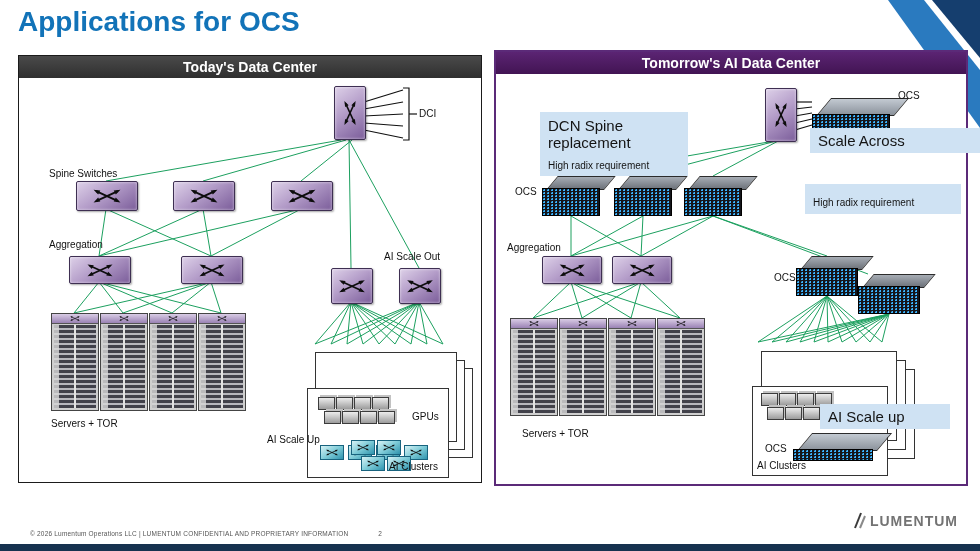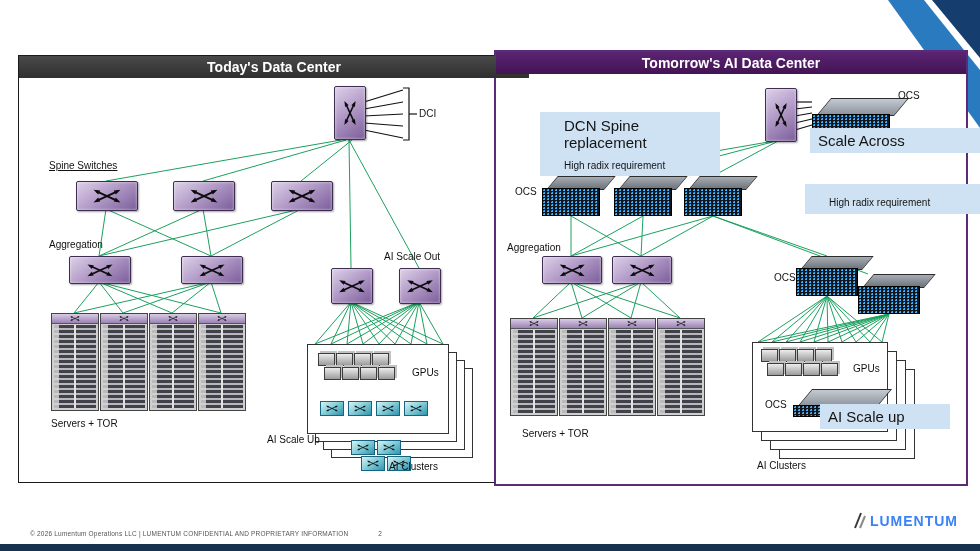--- a/index.html
+++ b/index.html
@@ -1,21 +1,21 @@
 <!DOCTYPE html>
 <html><head>
 <meta charset="utf-8">
 <style>
   html,body{margin:0;padding:0;background:#e8e8e8;}
   .slide{position:relative;width:980px;height:551px;background:#ffffff;overflow:hidden;
          font-family:"Liberation Sans",sans-serif;color:#111;}
   .title{position:absolute;left:18px;top:6px;font-size:28px;font-weight:bold;color:#1273b8;margin:0;}
   .corner{position:absolute;right:0;top:0;}
   .panel{position:absolute;background:#fff;}
-  .panel.today{left:18px;top:55px;width:462px;height:426px;border:1.5px solid #1b1b1b;padding-left:48px;}
+  .panel.today{left:18px;top:55px;width:462px;height:426px;border:1.5px solid #1b1b1b;}
   .panel.tomorrow{left:494px;top:50px;width:470px;height:432px;border:2px solid #5b2a78;}
   .panel-hdr{position:absolute;top:0;left:0;right:0;height:22px;display:flex;align-items:center;
              justify-content:center;color:#fff;font-weight:bold;font-size:14px;z-index:5;}
   .hdr-gray{background:linear-gradient(#4a4a4a,#2f2f2f);}
   .hdr-purple{background:linear-gradient(#5b2473,#421453);}
   .links{position:absolute;left:0;top:0;z-index:1;pointer-events:none;}
   .links line.g{stroke:#1ca05f;stroke-width:1;}
   .links line.k,.links path.k{stroke:#111;stroke-width:1.2;fill:none;}
   .lbl{position:absolute;font-size:10px;color:#111;white-space:nowrap;z-index:6;}
   .sw{position:absolute;display:flex;align-items:center;justify-content:center;z-index:4;
@@ -29,43 +29,43 @@
   .tsw .xg{width:16px;height:9px;}
   .rack{position:absolute;width:46px;height:96px;border:1px solid #444;background:#cfcfcf;z-index:3;}
   .rack .tor{position:absolute;top:0;left:0;right:0;height:9px;display:flex;align-items:center;justify-content:center;gap:2px;
       background:linear-gradient(180deg,#d9ccе5,#9a82b4);background:linear-gradient(180deg,#d9cce5,#9a82b4);border-bottom:1px solid #555;}
   .rack .tor .xg{width:12px;height:7px;}
   .rack .slots{position:absolute;top:11px;bottom:2px;left:2px;right:2px;
       background:repeating-linear-gradient(to bottom,#41414a 0 3px,#b7b7bd 3px 5px);}
   .rack .slots::before{content:"";position:absolute;top:0;bottom:0;left:48%;width:2px;background:#e2e2e2;}
   .rack .slots::after{content:"";position:absolute;top:0;bottom:0;left:0;width:5px;background:#d8d8d8;opacity:.8;}
   .sheet{position:absolute;background:#fff;border:1px solid #333;z-index:2;}
-  .sheet.front{z-index:3;}
+  .sheet.front{z-index:3;margin-top:44px;}
   .gpu{position:absolute;width:15px;height:11px;background:linear-gradient(#ececec,#9c9c9c);
        border:1px solid #3c3c3c;box-shadow:2px -2px 0 #c2c2c2;}
   .ocs{position:absolute;z-index:4;}
   .ocs .top{position:absolute;left:4px;right:-4px;top:0;height:12px;transform:skewX(-40deg);transform-origin:bottom left;
        background:linear-gradient(#a7adb5,#6d727a);border:1px solid #2c2c2c;}
   .ocs .front{position:absolute;left:0;right:0;top:12px;bottom:0;border:1px solid #000;
        background-color:#14151a;
        background-image:radial-gradient(circle at 1.2px 1.2px,#3db5ff .8px,transparent 1.15px);
        background-size:4px 3px;}
   .ocs.flat .top{height:16px;background:linear-gradient(#c3cad2,#8b929b);}
   .ocs.flat .front{top:16px;}
-  .callout{position:absolute;z-index:7;background:#cfe2f3;color:#141414;padding:5px 24px;line-height:1.15;}
+  .callout{position:absolute;z-index:7;background:#cfe2f3;color:#141414;padding:5px 8px;line-height:1.15;}
   .callout .t{font-size:15px;font-weight:500;}
   .callout .s{font-size:10px;margin-top:8px;}
   .callout.strip{padding:0;background:transparent;}
   .callout.strip .t{background:#cfe2f3;padding:4px 8px;font-size:15px;}
   .callout.strip .s{background:#b9d2ea;padding:3px 8px;margin-top:0;font-size:10px;}
   .tagline{position:absolute;left:0;right:0;top:490px;text-align:center;font-size:23px;font-style:italic;
        font-weight:600;color:#0d0d0d;z-index:2;}
   .footer{position:absolute;left:30px;top:530px;font-size:6.5px;color:#555;letter-spacing:.2px;}
   .footer .pg{margin-left:28px;}
-  .logo{position:absolute;right:22px;top:512px;display:flex;align-items:center;gap:4px;color:#3b82f6;
+  .logo{position:absolute;right:22px;top:512px;display:flex;align-items:center;gap:4px;color:#737373;
        font-size:14px;font-weight:600;letter-spacing:1px;}
   .bottom-bar{position:absolute;left:0;right:0;bottom:0;height:7px;background:#16324f;}
 </style>
 </head>
 <body>
 
 <svg width="0" height="0" style="position:absolute" aria-hidden="true">
   <defs>
     <symbol id="xglyph" viewBox="0 0 40 24">
       <line x1="7" y1="6" x2="33" y2="18" stroke="#0d0d0d" stroke-width="2.2"></line>
@@ -78,20 +78,21 @@
   </defs>
 </svg>
 
 <div class="slide">
 
   <svg class="corner" width="100" height="132">
     <polygon points="8,0 44,0 100,70 100,128" fill="#2a7abf"></polygon>
     <polygon points="52,0 100,0 100,58" fill="#153e6e"></polygon>
   </svg>
 
+  <h1 class="title">Applications for OCS</h1>
 
   <section class="panel today">
     <header class="panel-hdr hdr-gray">
       <span>Today's Data Center</span>
     </header>
 
     <svg class="links" width="462" height="426">
       <line class="g" x1="87" y1="125" x2="322" y2="84"></line>
       <line class="g" x1="184" y1="125" x2="327" y2="84"></line>
       <line class="g" x1="282" y1="125" x2="333" y2="84"></line>
@@ -138,21 +139,21 @@
       <line class="k" x1="390" y1="58" x2="398" y2="58"></line>
     </svg>
 
     <div class="sw vert" style="left:315px;top:30px;width:30px;height:52px;">
       <svg class="xg">
           <use href="#xglyph"></use>
         </svg>
     </div>
     <span class="lbl" style="left:400px;top:52px;">DCI</span>
 
-    <span class="lbl" style="left:30px;top:104px;text-decoration:underline;">Spine Switches</span>
+    <span class="lbl" style="left:30px;top:112px;">Spine Switches</span>
     <div class="sw" style="left:57px;top:125px;width:60px;height:28px;">
         <svg class="xg">
           <use href="#xglyph"></use>
         </svg>
       </div>
     <div class="sw" style="left:154px;top:125px;width:60px;height:28px;">
         <svg class="xg">
           <use href="#xglyph"></use>
         </svg>
       </div>

